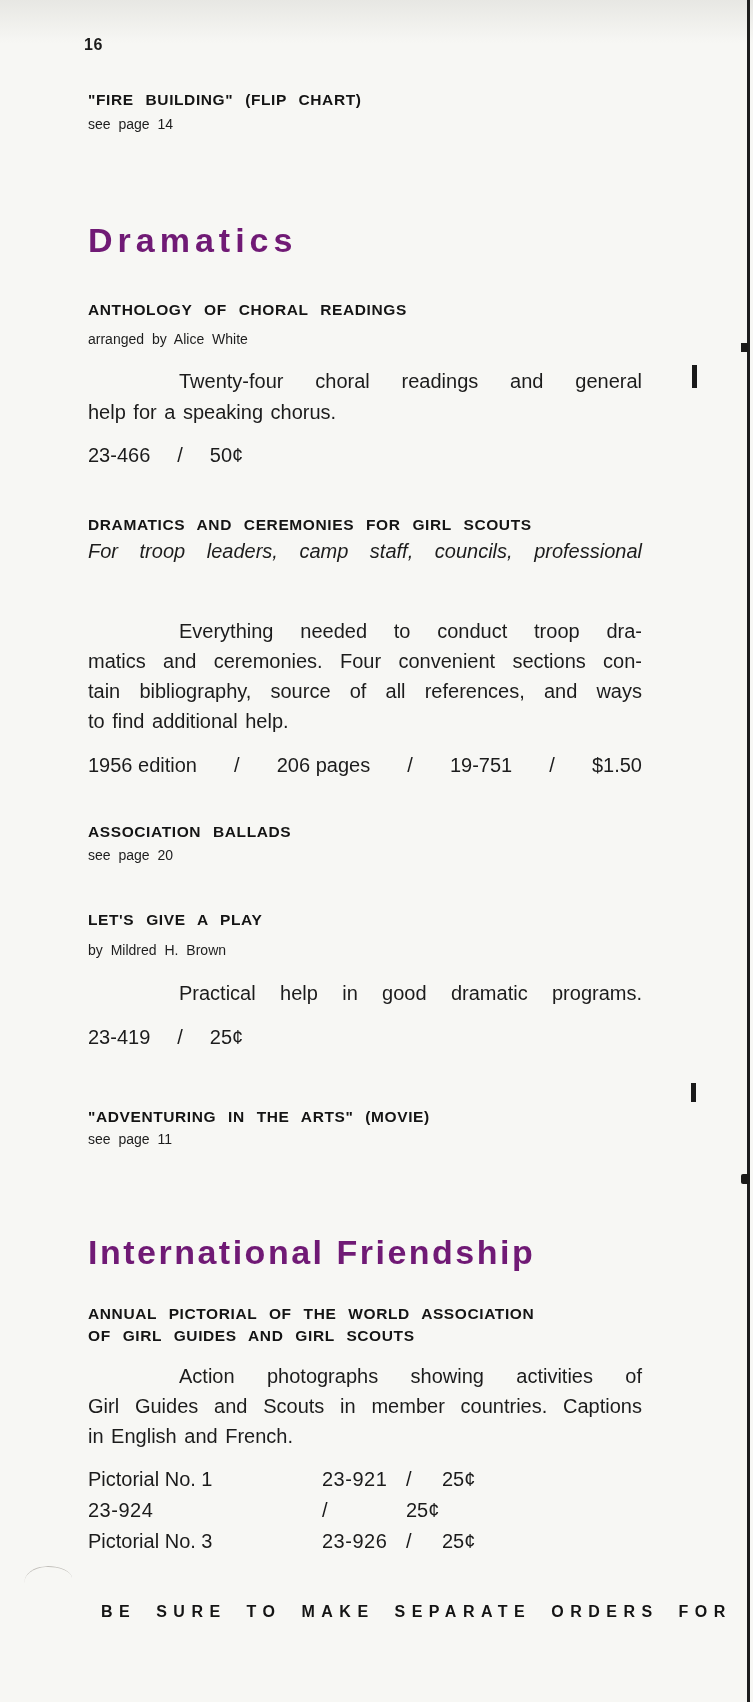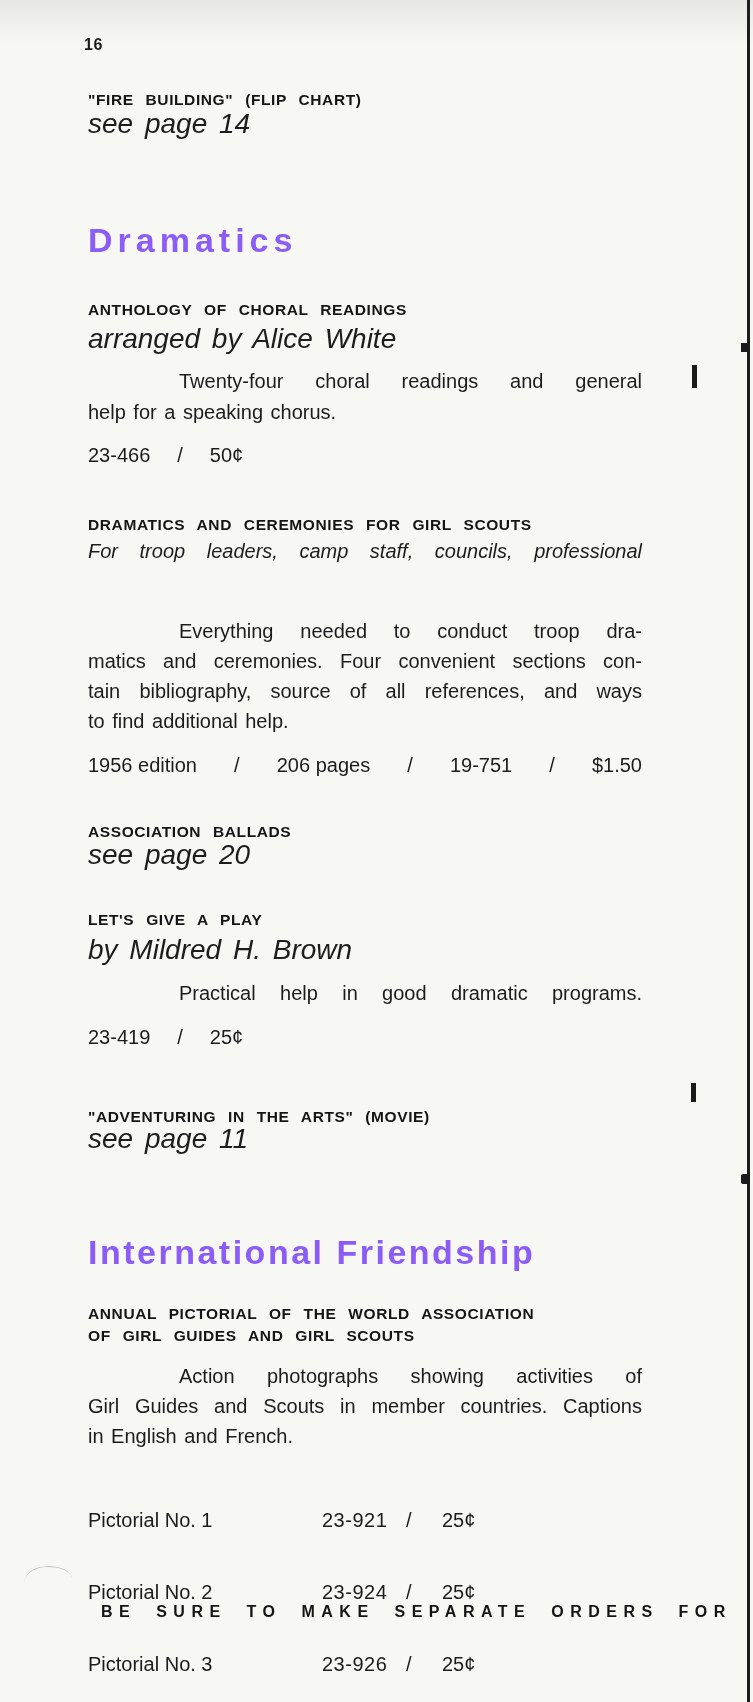--- a/index.html
+++ b/index.html
@@ -36,25 +36,25 @@
 
   .page-number{
     position:absolute; left:84px; top:36px;
     font-size:16px; font-weight:700; letter-spacing:.5px;
   }
   .item-title{
     font-size:15.5px; font-weight:700; letter-spacing:.6px; word-spacing:7px;
     color:#141414; line-height:20px;
   }
   .ref, .byline{
-    font-style:italic; font-size:28px; line-height:24px; word-spacing:4px;
+    font-size:14px; line-height:24px; word-spacing:4px;
     color:#1d1d1d;
   }
   .big-heading{
-    font-size:34px; font-weight:700; color:#8b5cf6; line-height:38px;
+    font-size:34px; font-weight:700; color:#701a75; line-height:38px;
   }
   .heading-dramatics{ letter-spacing:5px; }
   .heading-if{ letter-spacing:2.5px; }
 
   .body-line{
     font-size:20px; line-height:30px; word-spacing:2px; color:#1c1c1c;
   }
   .lh31 .body-line{ line-height:31px; }
   .fill{ text-align:justify; text-align-last:justify; }
   .indent{ text-indent:91px; }
@@ -63,21 +63,20 @@
   .order-line{
     display:flex; gap:27px; font-size:20px; color:#1c1c1c;
   }
   .meta-line{
     display:flex; justify-content:space-between; font-size:20px; color:#1c1c1c;
   }
   .pict-table{ font-size:20px; }
   .pict-row{
     display:grid; grid-template-columns:234px 84px 36px auto;
     line-height:31px;
-    margin-top:41px;
   }
   .pict-row .num{ letter-spacing:.5px; }
 
   .footer-line{
     position:absolute; left:101px; top:1603px;
     font-size:16px; font-weight:700; letter-spacing:6.5px; word-spacing:9px;
     color:#141414; white-space:nowrap;
   }
 </style>
 </head>
@@ -163,21 +162,20 @@
     </div>
 
     <div class="abs pict-table" style="top:1464px;">
       <div class="pict-row">
         <span>Pictorial No. 1</span>
         <span class="num">23-921</span>
         <span>/</span>
         <span>25¢</span>
       </div>
       <div class="pict-row">
-        <span>Pictorial No. 2</span>
         <span class="num">23-924</span>
         <span>/</span>
         <span>25¢</span>
       </div>
       <div class="pict-row">
         <span>Pictorial No. 3</span>
         <span class="num">23-926</span>
         <span>/</span>
         <span>25¢</span>
       </div>

